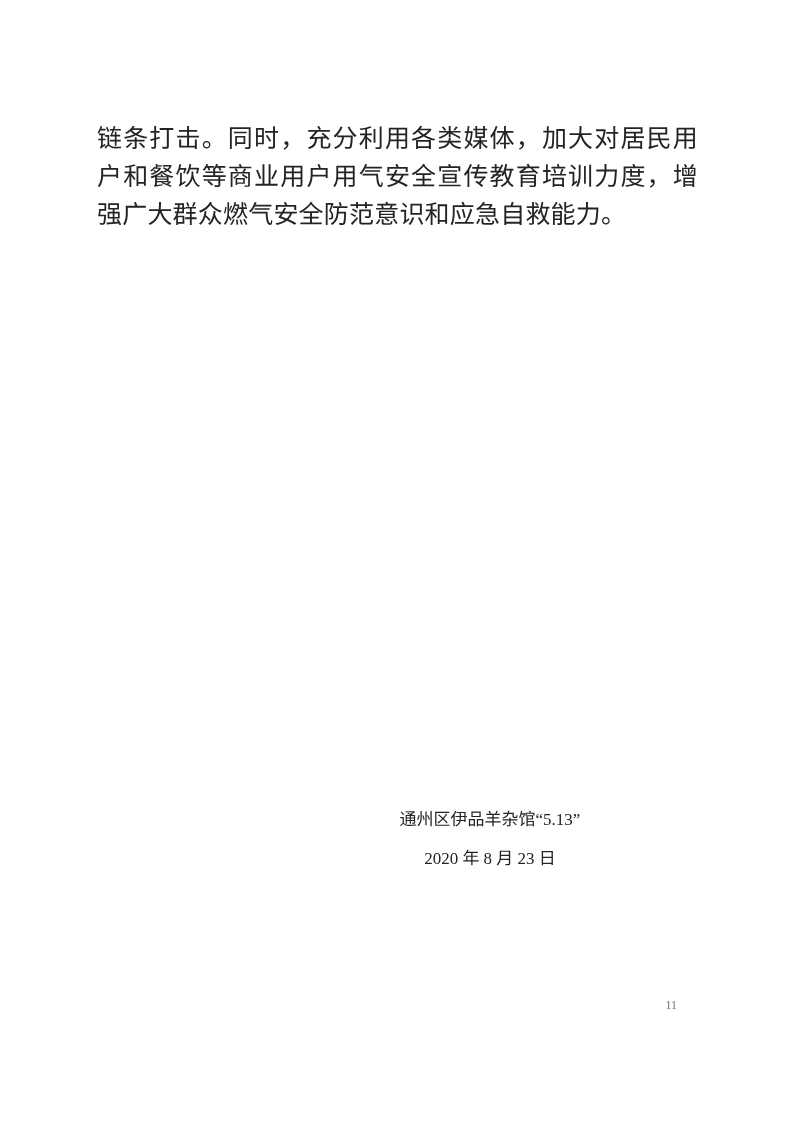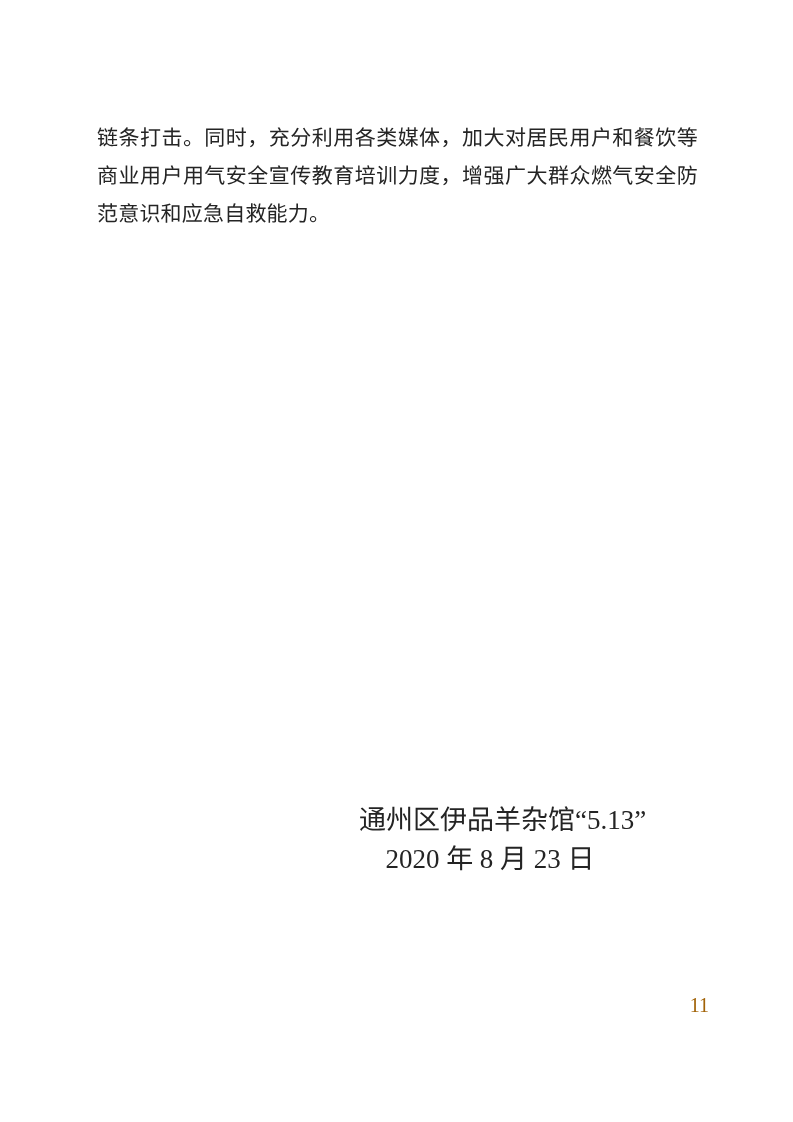--- a/index.html
+++ b/index.html
@@ -18,48 +18,48 @@
   }
   .body-text {
     position: absolute;
     left: 97px;
     top: 120px;
     width: 601px;
   }
   .para {
     margin: 0;
     padding: 0;
-    font-size: 21px;
+    font-size: 25px;
     line-height: 37.8px;
     text-align: justify;
     letter-spacing: 0.2px;
     word-break: break-all;
   }
   .para.indent-2em {
     text-indent: 2em;
   }
   .signature {
     position: absolute;
     left: 359px;
     top: 801px;
     width: 262px;
     text-align: center;
   }
   .sig-line {
-    font-size: 27px;
+    font-size: 17px;
     line-height: 38.5px;
     white-space: nowrap;
   }
   .page-number {
     position: absolute;
-    right: 84px;
+    right: 116px;
     top: 993px;
-    font-size: 20px;
+    font-size: 12px;
     line-height: 24px;
-    color: #a16207;
+    color: #737373;
   }
 </style>
 </head>
 <body>
 
 <div class="page">
 
   <div class="body-text">
     <p class="para">链条打击。同时，充分利用各类媒体，加大对居民用户和餐饮等商业用户用气安全宣传教育培训力度，增强广大群众燃气安全防范意识和应急自救能力。</p>
   </div>

